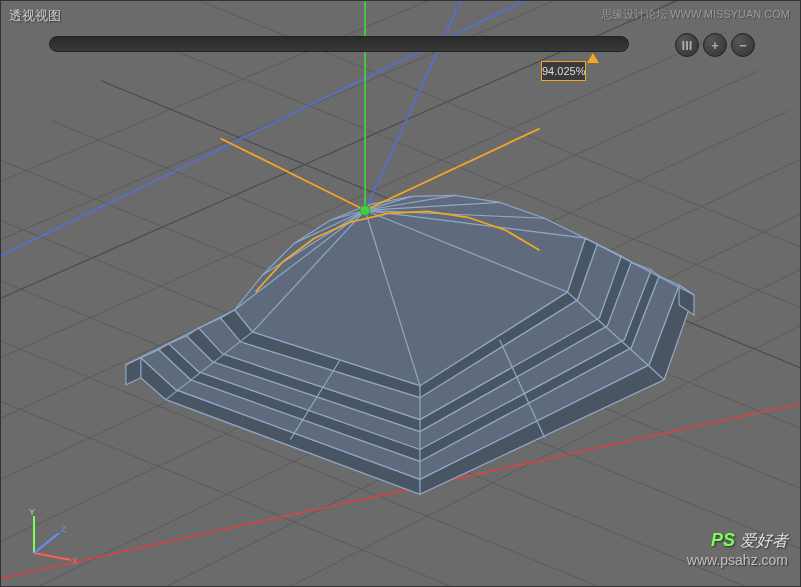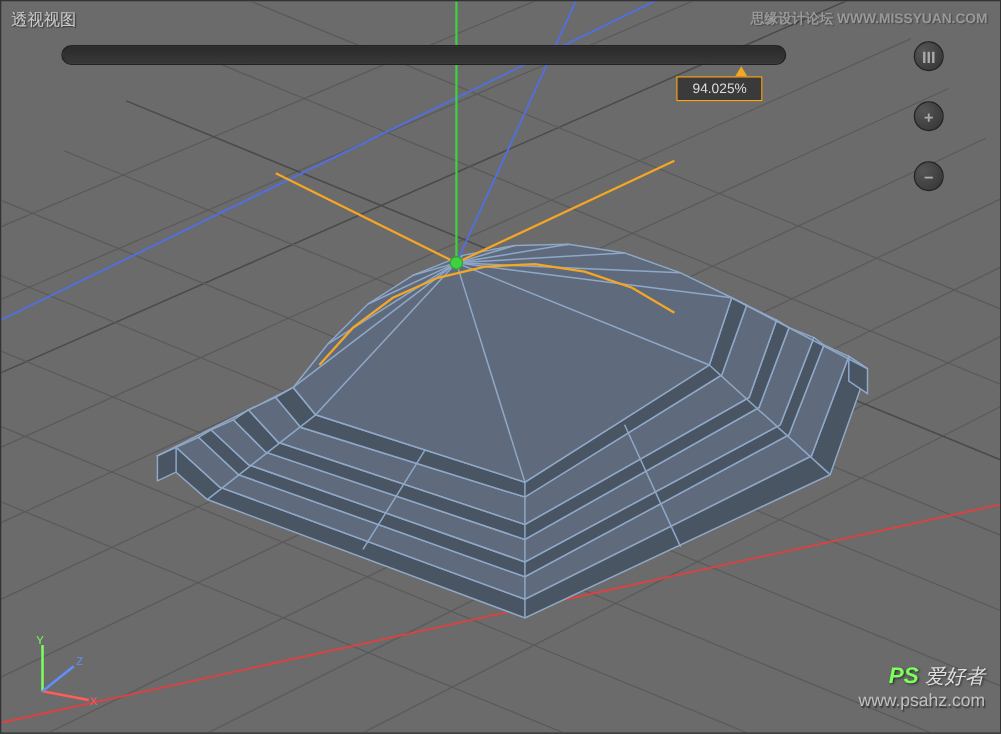--- a/index.html
+++ b/index.html
@@ -22,21 +22,20 @@
       text-shadow: 1px 1px 1px rgba(0,0,0,0.5);
     }
     
     .top-watermark {
       position: absolute;
       top: 6px;
       right: 10px;
       color: #999999;
       font-size: 11px;
       text-shadow: 1px 1px 1px rgba(0,0,0,0.3);
-      font-weight: bold;
     }
     
     .slider-container {
       position: absolute;
       top: 33px;
       left: 48px;
       width: 580px;
       height: 20px;
       display: flex;
       align-items: center;
@@ -64,30 +63,29 @@
     }
     
     .slider-value {
       position: absolute;
       top: 60px;
       left: 540px;
       background: #3a3a3a;
       border: 1px solid #f5a623;
       color: #dddddd;
       font-size: 11px;
-      padding: 3px 12px;
+      padding: 3px 0;
     }
     
     .round-buttons {
       position: absolute;
       top: 32px;
       right: 45px;
       display: flex;
-      gap: 24px;
-      flex-direction: column;
+      gap: 4px;
     }
     
     .round-btn {
       width: 24px;
       height: 24px;
       border-radius: 50%;
       background: radial-gradient(circle at 30% 30%, #555, #333);
       border: 1px solid #222;
       display: flex;
       align-items: center;

